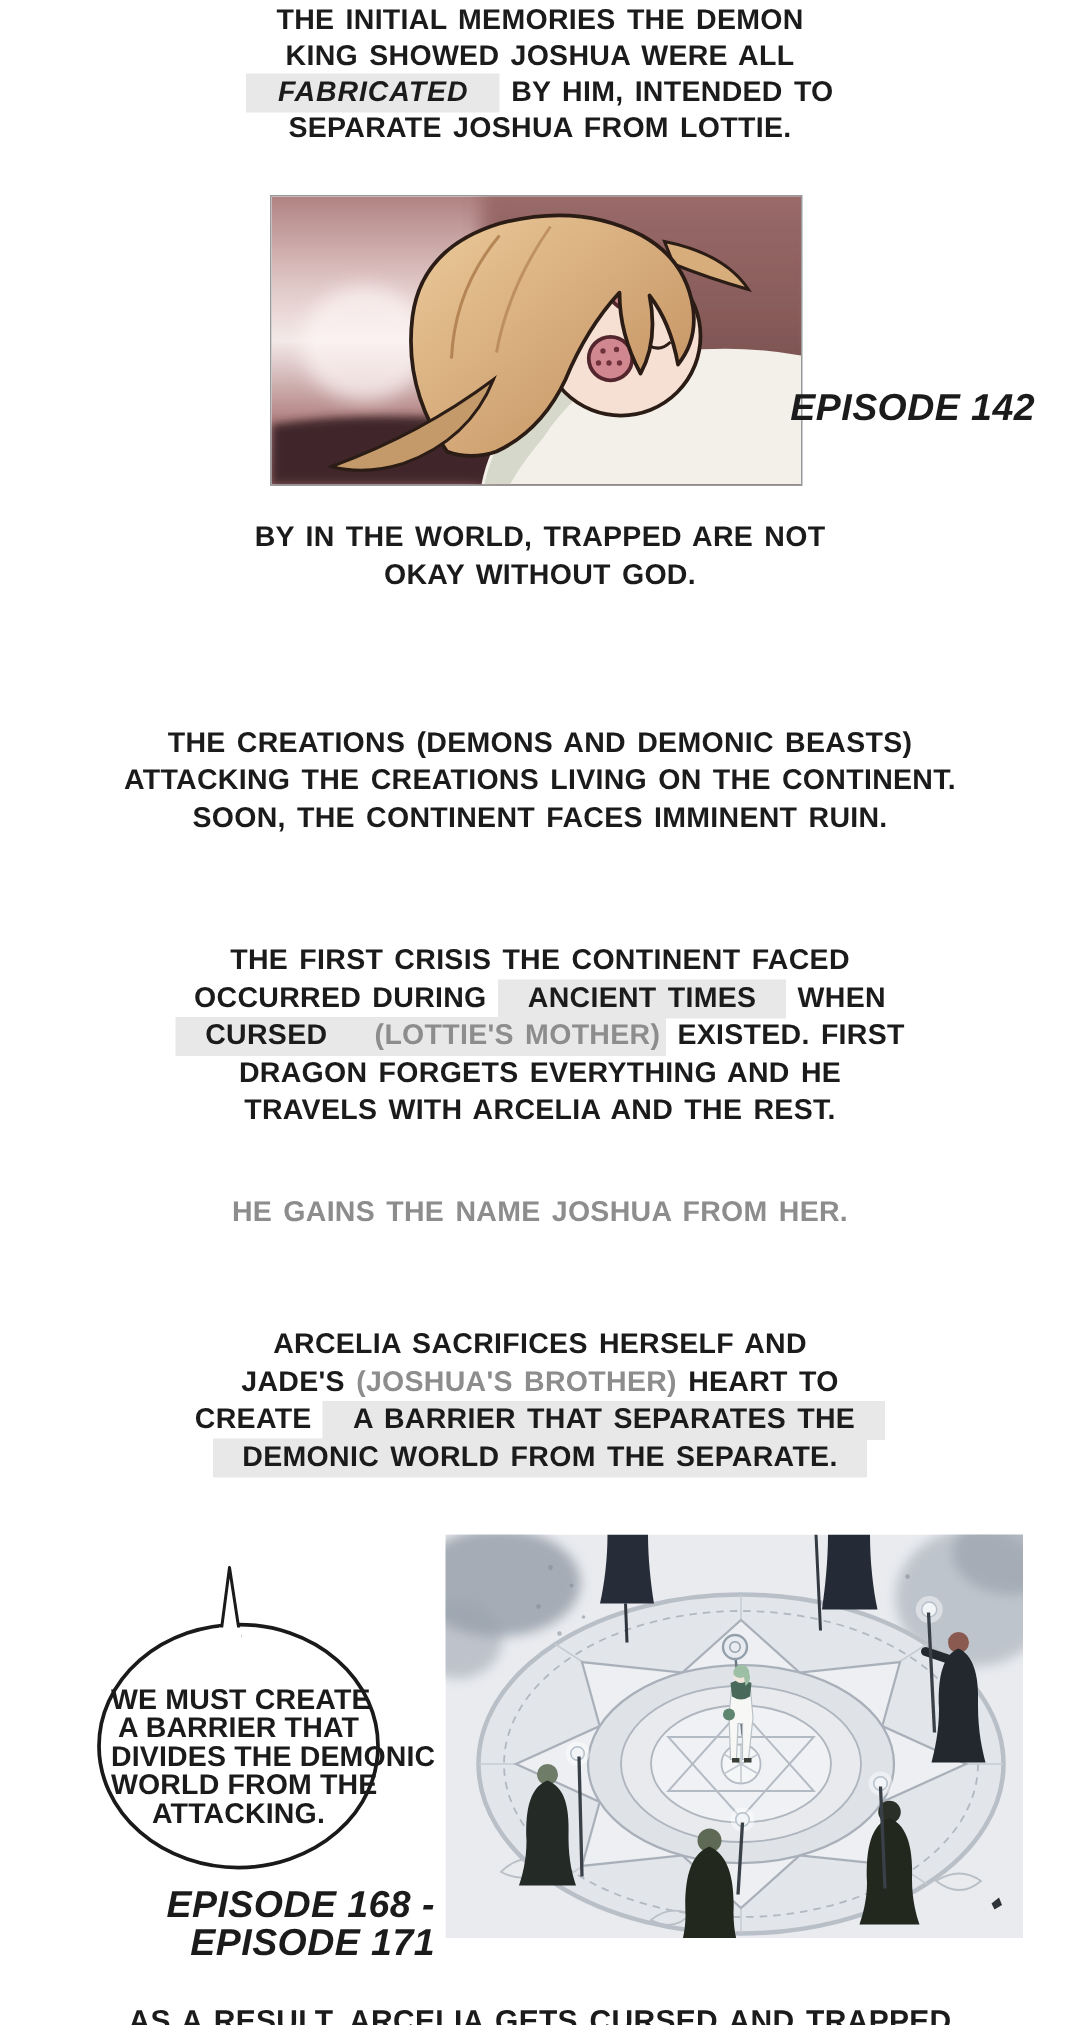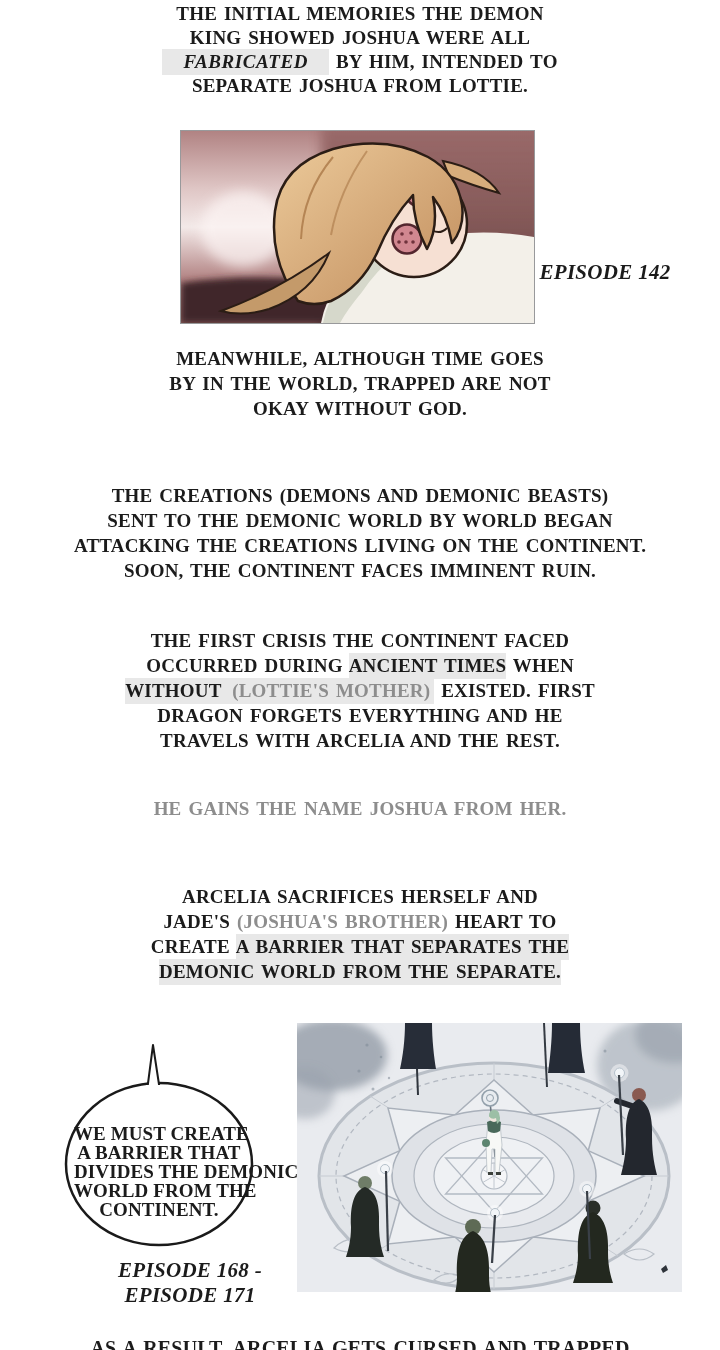--- a/index.html
+++ b/index.html
@@ -2,44 +2,44 @@
 <html style="--page-bg: #ffffff; --text: #1b1b1b; --muted-text: #8d8d8d; --highlight: #e8e8e8;"><head>
 <meta charset="utf-8">
 <style>
   html,body{margin:0;padding:0;background:#ffffff;}
   .page{
     position:relative;
     width:720px;height:1350px;
     margin:0 auto;
     background:var(--page-bg,#ffffff);
     overflow:hidden;
-    font-family:Liberation Serif, serif;
+    font-family:Liberation Sans, sans-serif;
   }
   
   .tb{
     position:absolute;left:0;width:720px;
     text-align:center;
     font-weight:bold;
     color:var(--text,#1b1b1b);
     font-size:19px;line-height:25px;
     letter-spacing:.2px;word-spacing:2px;
   }
   .tb .ln{white-space:pre;}
   .muted{color:var(--muted-text,#8d8d8d);}
   .s-gray{color:var(--muted-text,#8d8d8d);}
-  .s-hl{background:var(--highlight,#e8e8e8);padding:2px 0 3px;}
+  .s-hl{background:var(--highlight,#e8e8e8);padding:2px 20px 3px;}
   .s-grayhl{background:var(--highlight,#e8e8e8);color:var(--muted-text,#8d8d8d);padding:2px 4px 3px;}
   .s-fab{background:var(--highlight,#e8e8e8);font-style:italic;padding:2px 21px 3px;letter-spacing:.6px;}
   
   .ep{
     position:absolute;
     font-style:italic;font-weight:bold;
     color:var(--text,#1b1b1b);
-    font-size:21px;line-height:25px;
-    text-align:center;letter-spacing:.3px;
+    font-size:25px;line-height:25px;
+    text-align:right;letter-spacing:.3px;
   }
   .ep142{left:520px;top:260px;width:170px;}
   .ep168{left:90px;top:1258px;width:200px;}
   
   .panel{position:absolute;margin:0;padding:0;}
   .panel svg{display:block;}
   .panel-sleeping{left:180px;top:130px;width:353px;height:192px;border:1px solid #98999b;box-sizing:content-box;}
   .panel-magic{left:297px;top:1023px;width:385px;height:269px;}
   
   .bubble-svg{position:absolute;left:55px;top:1035px;}
@@ -121,36 +121,34 @@
       <path d="M186 20 Q 158 60 150 104" stroke="#aa7847" stroke-width="2" fill="none" opacity=".6"></path>
       <path d="M40 180 Q 100 158 148 122 Q 132 162 88 178 Q 62 186 40 180 Z" fill="#c49a6a" stroke="#2b1d15" stroke-width="2"></path>
     </svg>
   </figure>
 
   <div class="ep ep142">
       <div class="ln"><span>EPISODE 142</span></div>
     </div>
 
   <section class="tb" style="top:346px;">
-      <div class="ln"><span>MEANWHILE, ALTHOUGH TIME GOES</span></div>
       <div class="ln"><span>BY IN THE WORLD, TRAPPED ARE NOT</span></div>
       <div class="ln"><span>OKAY WITHOUT GOD.</span></div>
     </section>
 
   <section class="tb" style="top:483px;">
       <div class="ln"><span>THE CREATIONS (DEMONS AND DEMONIC BEASTS)</span></div>
-      <div class="ln"><span>SENT TO THE DEMONIC WORLD BY WORLD BEGAN</span></div>
       <div class="ln"><span>ATTACKING THE CREATIONS LIVING ON THE CONTINENT.</span></div>
       <div class="ln"><span>SOON, THE CONTINENT FACES IMMINENT RUIN.</span></div>
     </section>
 
   <section class="tb" style="top:628px;">
       <div class="ln"><span>THE FIRST CRISIS THE CONTINENT FACED</span></div>
       <div class="ln"><span>OCCURRED DURING </span><span class="s-hl">ANCIENT TIMES</span><span> WHEN</span></div>
-      <div class="ln"><span class="s-hl">WITHOUT </span><span class="s-grayhl">(LOTTIE'S MOTHER)</span><span> EXISTED. FIRST</span></div>
+      <div class="ln"><span class="s-hl">CURSED </span><span class="s-grayhl">(LOTTIE'S MOTHER)</span><span> EXISTED. FIRST</span></div>
       <div class="ln"><span>DRAGON FORGETS EVERYTHING AND HE</span></div>
       <div class="ln"><span>TRAVELS WITH ARCELIA AND THE REST.</span></div>
     </section>
 
   <section class="tb muted" style="top:796px;">
       <div class="ln"><span>HE GAINS THE NAME JOSHUA FROM HER.</span></div>
     </section>
 
   <section class="tb" style="top:884px;">
       <div class="ln"><span>ARCELIA SACRIFICES HERSELF AND</span></div>
@@ -162,21 +160,21 @@
   <svg class="bubble-svg" width="210" height="220" viewBox="0 0 210 220">
     <ellipse cx="104" cy="129" rx="93" ry="81" fill="#ffffff" stroke="#1a1a1a" stroke-width="2.5"></ellipse>
     <polygon points="92,56 98,10 105,56" fill="#ffffff" stroke="#1a1a1a" stroke-width="2" stroke-linejoin="round"></polygon>
     <rect x="91" y="50" width="15" height="9" fill="#ffffff"></rect>
   </svg>
   <div class="bubble-text">
       <div class="ln"><span>WE MUST CREATE</span></div>
       <div class="ln"><span>A BARRIER THAT</span></div>
       <div class="ln"><span>DIVIDES THE DEMONIC</span></div>
       <div class="ln"><span>WORLD FROM THE</span></div>
-      <div class="ln"><span>CONTINENT.</span></div>
+      <div class="ln"><span>ATTACKING.</span></div>
     </div>
 
   <figure class="panel panel-magic">
     <svg width="385" height="269" viewBox="0 0 385 269">
       <defs>
         <filter id="mb4" x="-40%" y="-40%" width="180%" height="180%">
             <feGaussianBlur stdDeviation="4"></feGaussianBlur>
           </filter>
       </defs>
       <rect width="385" height="269" fill="#e9ebef"></rect>

